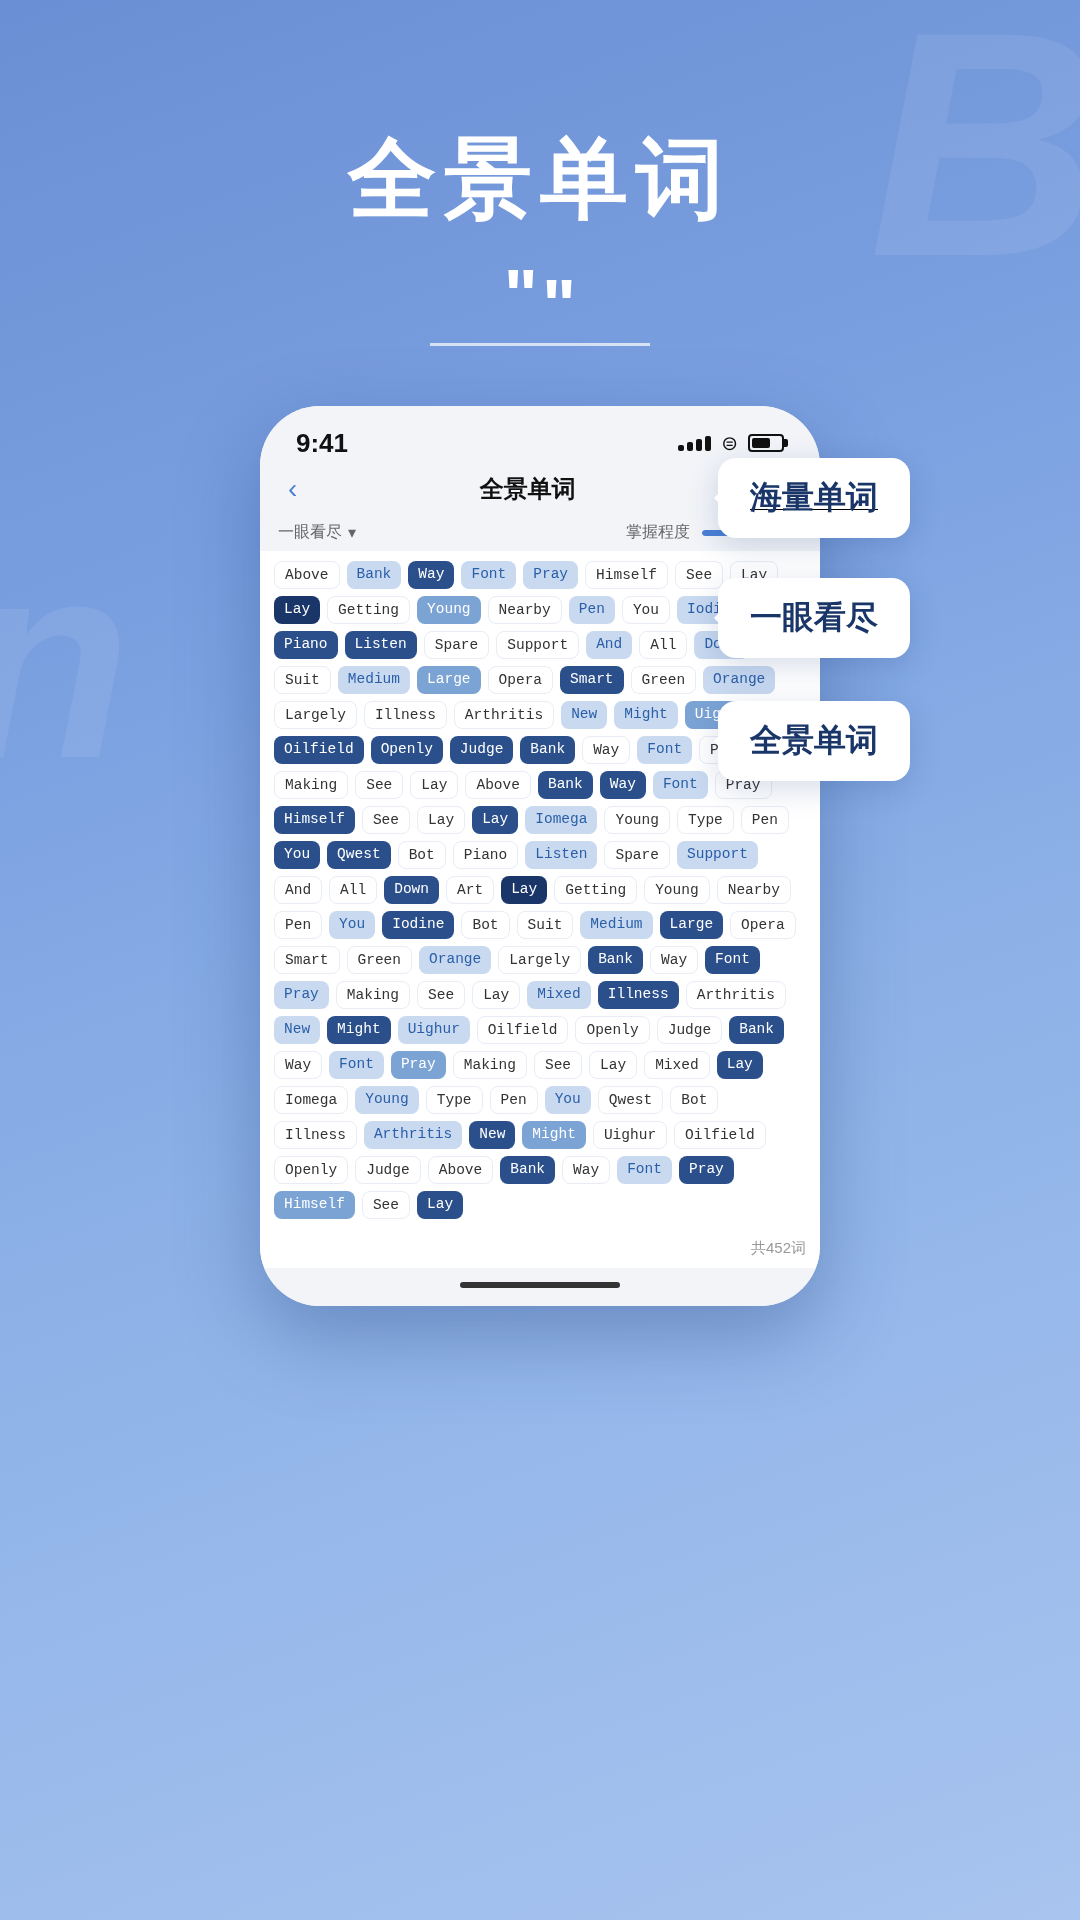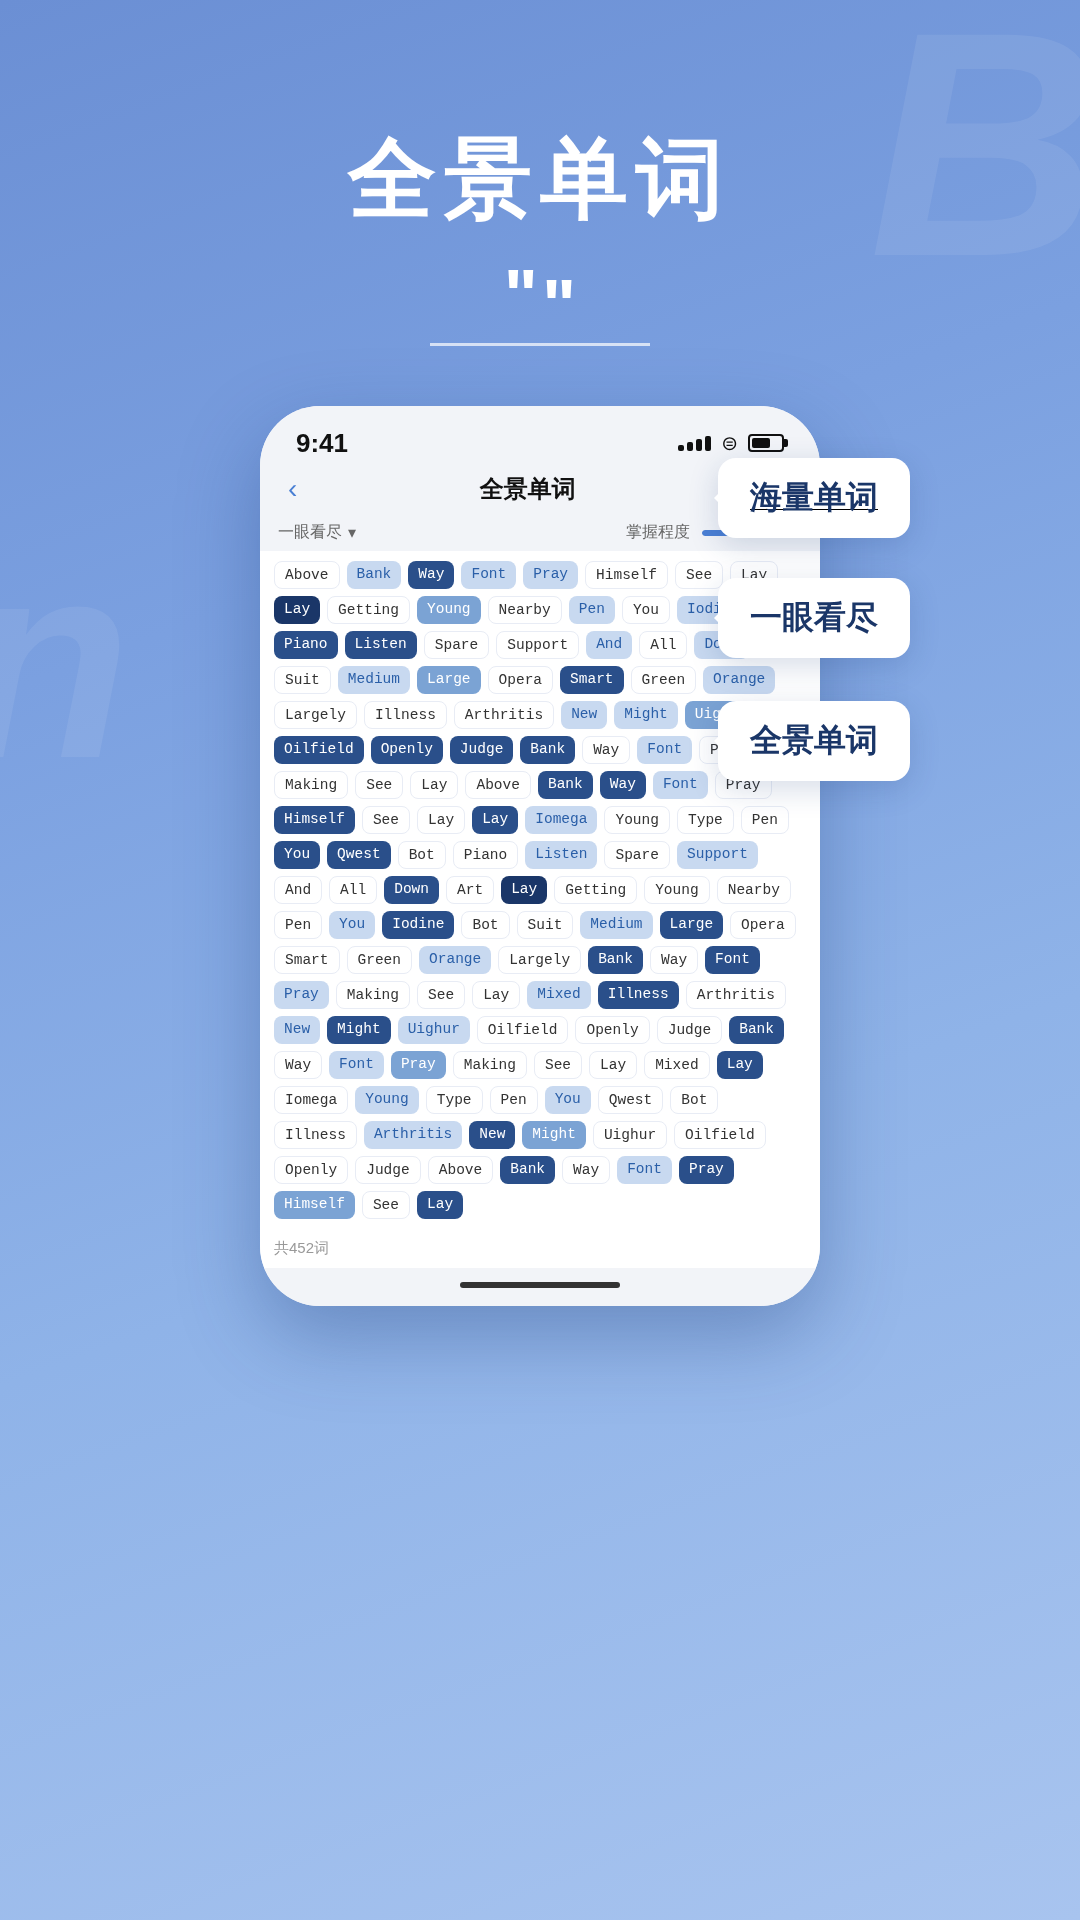--- a/index.html
+++ b/index.html
@@ -257,21 +257,21 @@
       cursor: pointer;
     }
     .chip-white { background: white; color: #333; border: 1px solid #e8ecf5; }
     .chip-light-blue { background: #c8d9f0; color: #2a5fa8; }
     .chip-mid-blue { background: #7ba3d4; color: white; }
     .chip-dark-blue { background: #2a4f8a; color: white; }
     .chip-deep-blue { background: #1a3668; color: white; }
 
     
     .word-count {
-      text-align: left;
+      text-align: right;
       font-size: 15px;
       color: #999;
       padding: 6px 14px 10px;
       background: white;
     }
 
     
     .home-indicator {
       background: #f2f4f8;
       display: flex;

